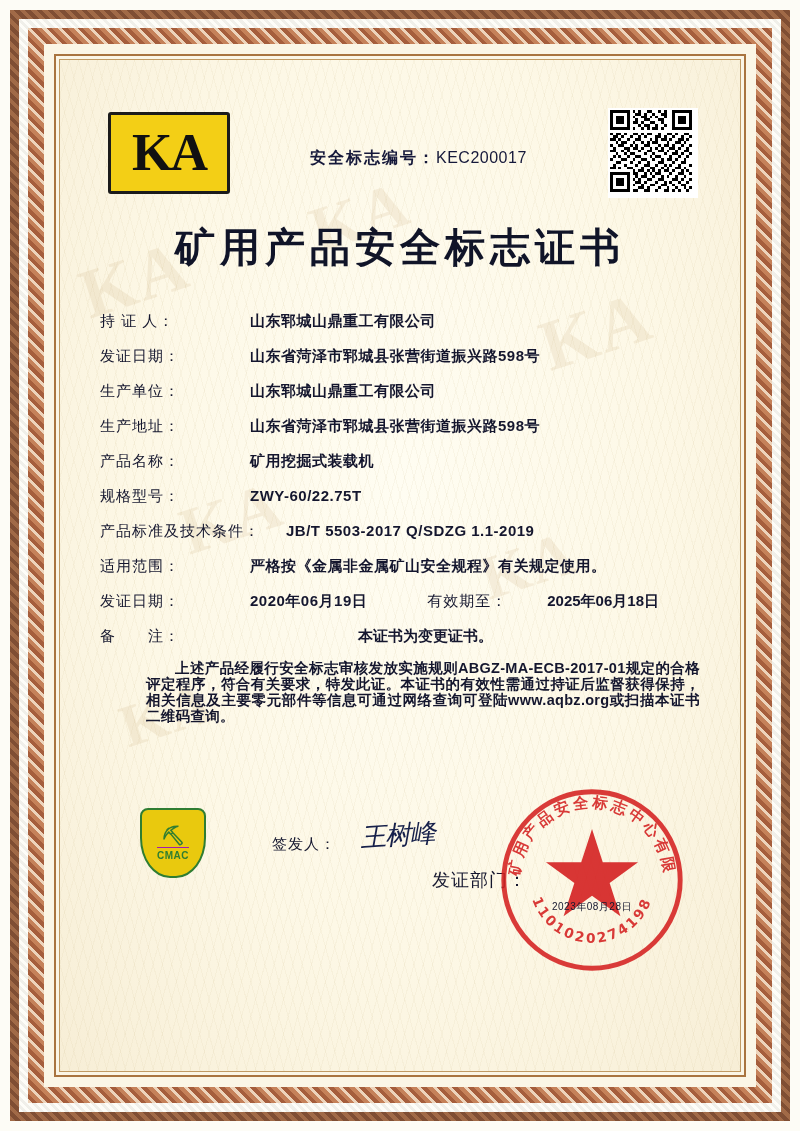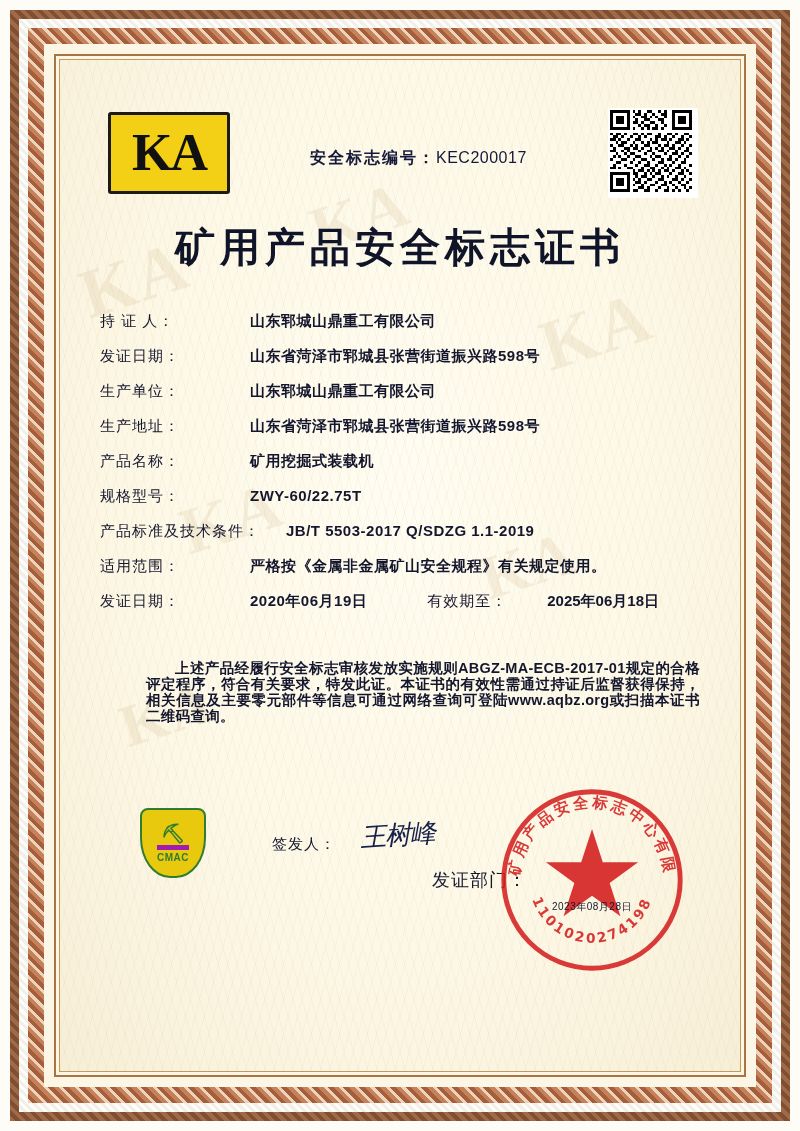--- a/index.html
+++ b/index.html
@@ -214,21 +214,21 @@
     border-radius: 8px 8px 30px 30px / 8px 8px 40px 40px;
     position:relative;
     display:flex; flex-direction:column; align-items:center; justify-content:center;
   }
   .cmac-mark {
     font-size: 19px; color:#2f7d32; font-weight:700; line-height:1;
     margin-bottom:2px;
   }
   .cmac-text {
     font-size: 10px; font-weight:700; color:#2f7d32; letter-spacing:.5px;
-    border-top:5px solid #a21caf; padding-top:2px;
+    border-top:1px solid #a21caf; padding-top:2px;
   }
 
   .signer-label {
     position:absolute; left: 212px; top: 775px;
     font-size: 15px; color:#14162e; letter-spacing:1px;
   }
   .signature {
     position:absolute; left: 300px; top: 758px;
     font-family:"Liberation Serif", serif;
     font-size: 26px;
@@ -564,20 +564,24 @@
           <div class="v">严格按《金属非金属矿山安全规程》有关规定使用。</div>
         </div>
 
         <div class="row">
           <div class="k">发证日期：</div>
           <div class="v">2020年06月19日</div>
           <div class="k2">有效期至：</div>
           <div class="v3">2025年06月18日</div>
         </div>
 
+        <div class="row">
+          <div class="k">备　　注：</div>
+          <div class="remark-val">本证书为变更证书。</div>
+        </div>
 
       </div>
 
       <div class="para">上述产品经履行安全标志审核发放实施规则ABGZ-MA-ECB-2017-01规定的合格评定程序，符合有关要求，特发此证。本证书的有效性需通过持证后监督获得保持，相关信息及主要零元部件等信息可通过网络查询可登陆www.aqbz.org或扫描本证书二维码查询。</div>
 
       <div class="cmac">
         <div class="cmac-shield">
           <div class="cmac-mark">⛏</div>
           <div class="cmac-text">CMAC</div>
         </div>

